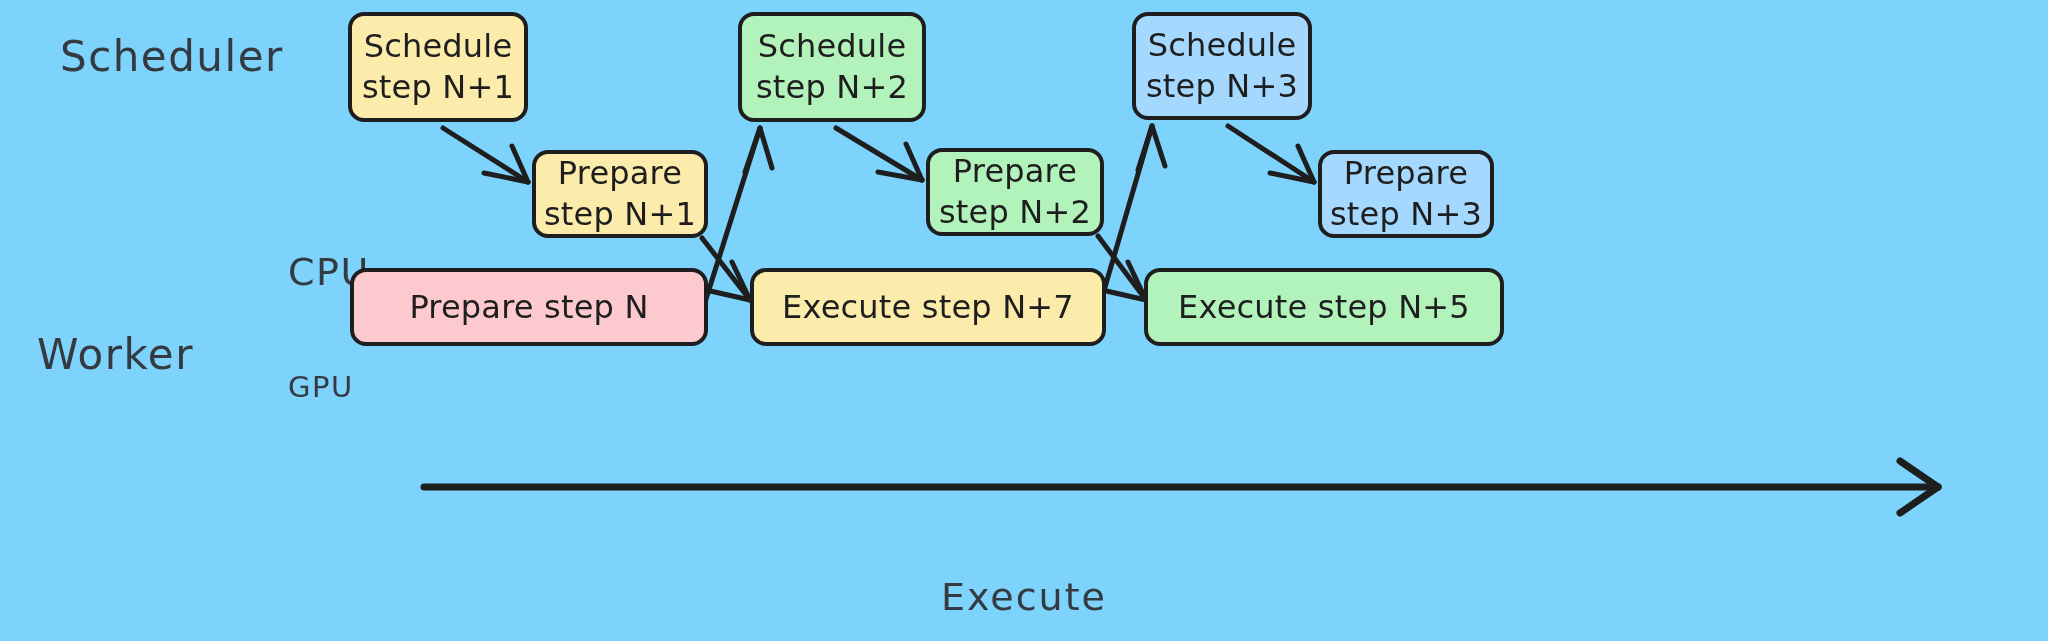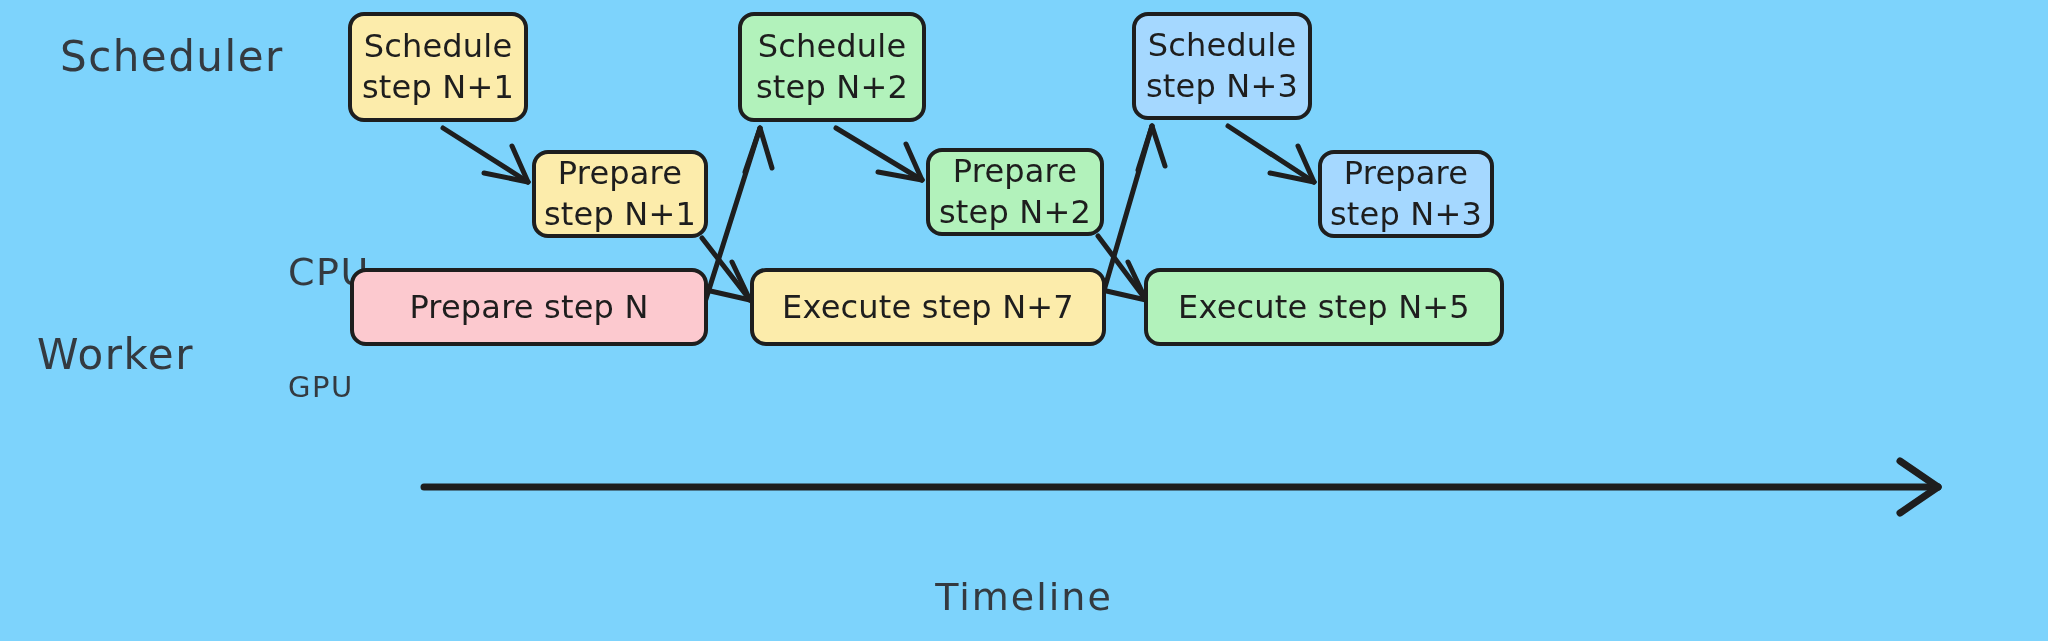--- a/index.html
+++ b/index.html
@@ -191,15 +191,15 @@
   </div>
 
   <svg id="axis" viewBox="0 0 2048 641" xmlns="http://www.w3.org/2000/svg">
     <g>
       <path class="axis-path" d="M 424 487 L 1938 487"></path>
       <path class="axis-path" d="M 1938 487 L 1900 461"></path>
       <path class="axis-path" d="M 1938 487 L 1900 513"></path>
     </g>
   </svg>
 
-  <div id="timeline-caption">Timeline</div>
+  <div id="timeline-caption">Execute</div>
 
 </div>
 
 </body></html>

